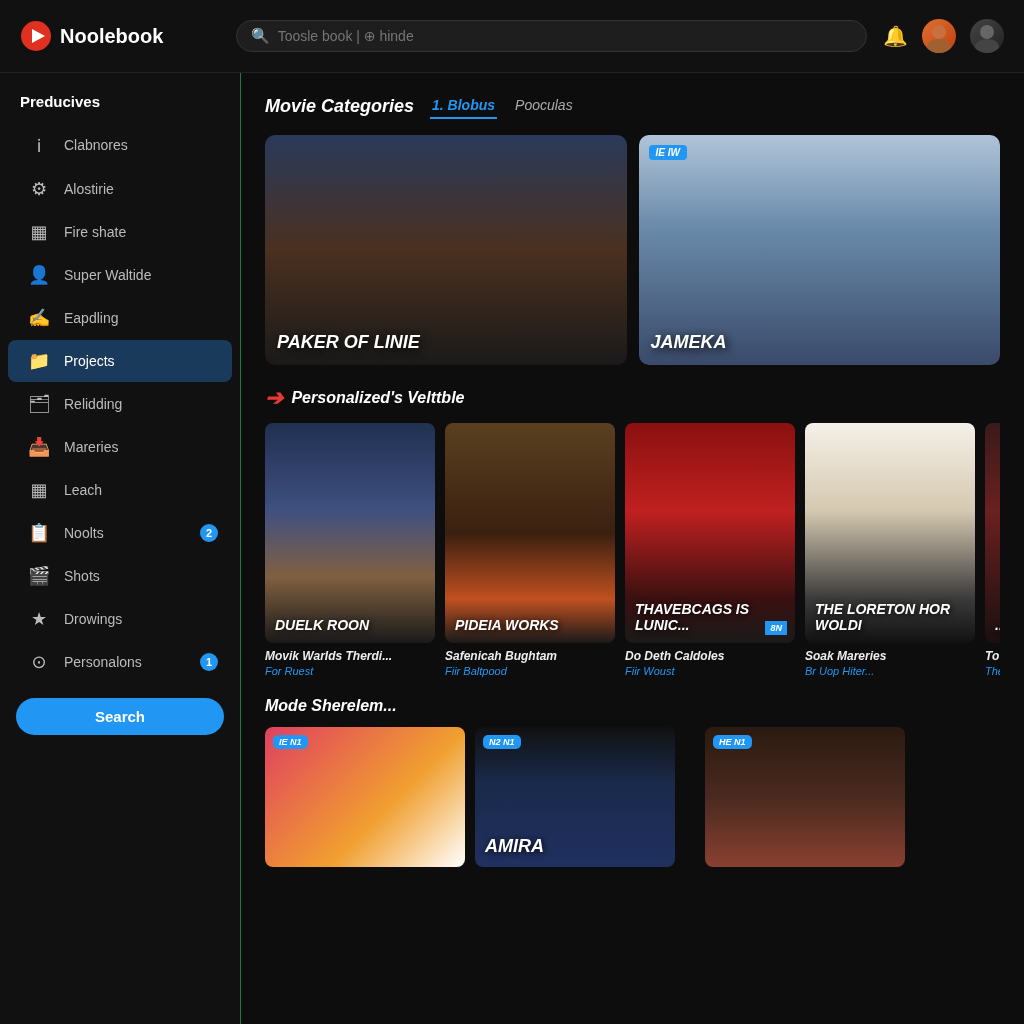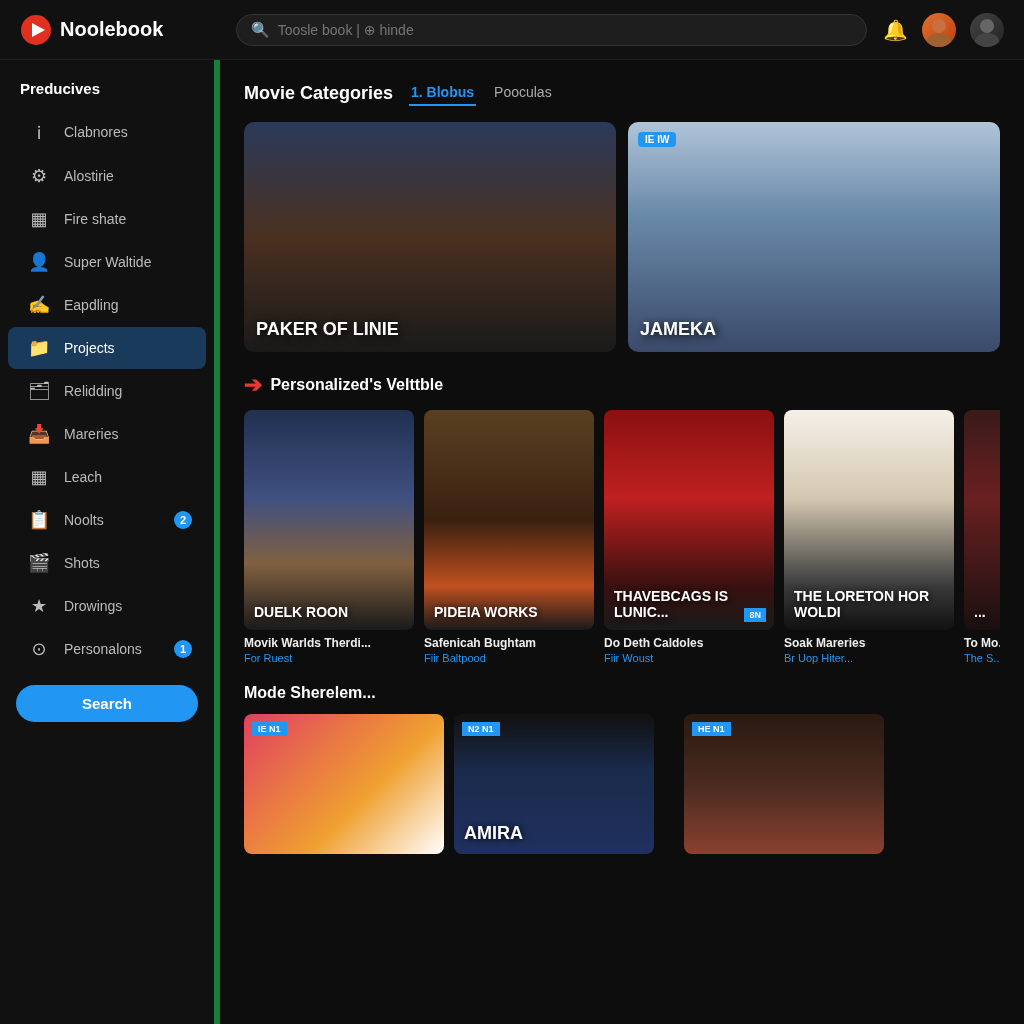--- a/index.html
+++ b/index.html
@@ -16,21 +16,21 @@
 
     
     .header {
       display: flex;
       align-items: center;
       background: #111;
       padding: 10px 20px;
       gap: 16px;
       border-bottom: 1px solid #222;
       flex-shrink: 0;
-      height: 60px;
+      height: 73px;
     }
     .logo-area {
       display: flex;
       align-items: center;
       gap: 8px;
       min-width: 200px;
     }
     .logo-icon {
       width: 32px;
       height: 32px;
@@ -84,26 +84,26 @@
 
     
     .body {
       display: flex;
       flex: 1;
       overflow: hidden;
     }
 
     
     .sidebar {
-      width: 220px;
+      width: 241px;
       background: #111;
       display: flex;
       flex-direction: column;
       padding: 16px 0;
-      border-right: 6px solid #15803d;
+      border-right: 1px solid #15803d;
       flex-shrink: 0;
     }
     .sidebar-section-title {
       font-size: 15px;
       font-weight: 700;
       color: #fff;
       padding: 4px 20px 12px;
     }
     .sidebar-item {
       display: flex;
@@ -152,20 +152,21 @@
       cursor: pointer;
       width: calc(100% - 32px);
     }
 
     
     .main {
       flex: 1;
       overflow-y: auto;
       padding: 20px 24px;
       background: #0d0d0d;
+      font-style: italic;
     }
     .main::-webkit-scrollbar { width: 6px; }
     .main::-webkit-scrollbar-thumb { background: #333; border-radius: 3px; }
 
     
     .section-header {
       display: flex;
       align-items: center;
       gap: 16px;
       margin-bottom: 16px;
@@ -342,21 +343,21 @@
     .mode-c3 { background: linear-gradient(180deg, #2a1a10 0%, #4a2a20 50%, #8a4030 100%); margin-left: 20px; }
     .badge-mode {
       position: absolute;
       top: 8px;
       left: 8px;
       background: #2196F3;
       color: #fff;
       font-size: 9px;
       font-weight: 700;
       padding: 2px 6px;
-      border-radius: 0;
+      border-radius: 5px;
     }
     .mode-title {
       position: absolute;
       bottom: 10px;
       left: 10px;
       right: 10px;
       font-weight: 900;
       font-size: 18px;
       text-shadow: 1px 1px 6px rgba(0,0,0,0.9);
       margin-top: 32px;

